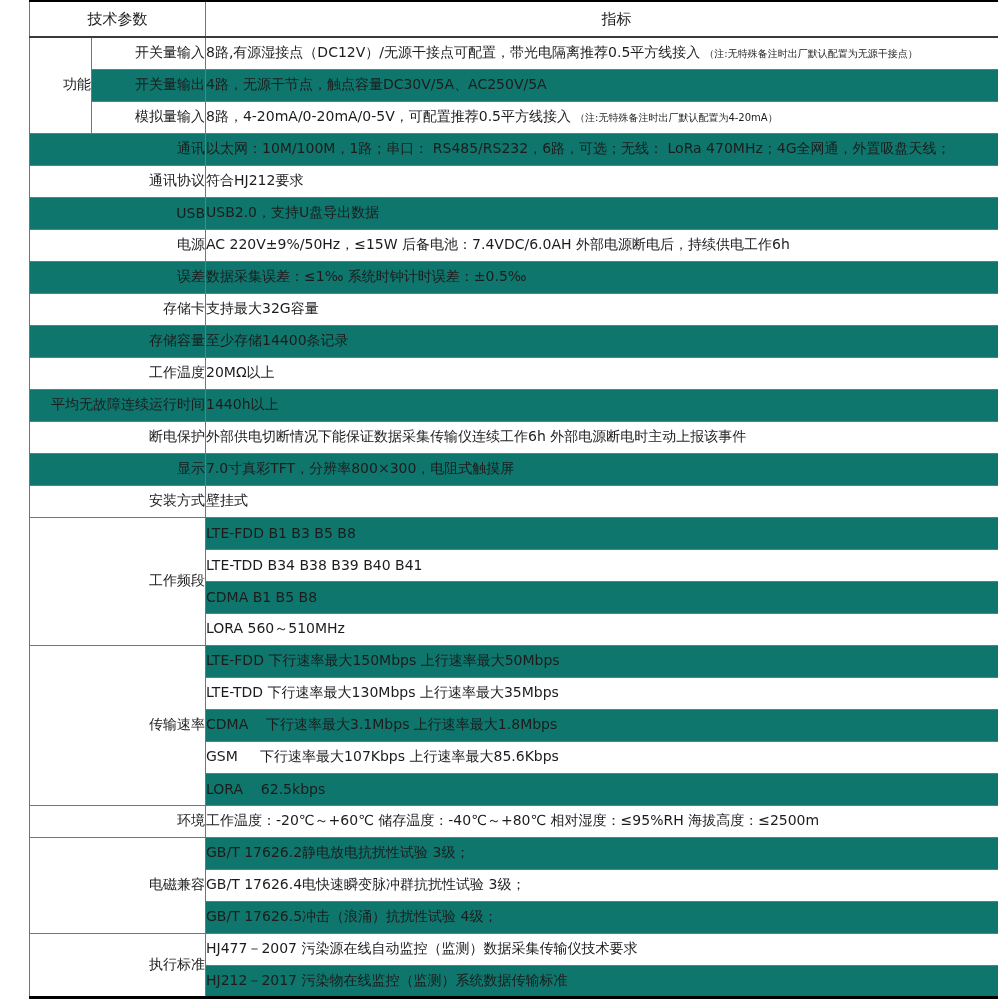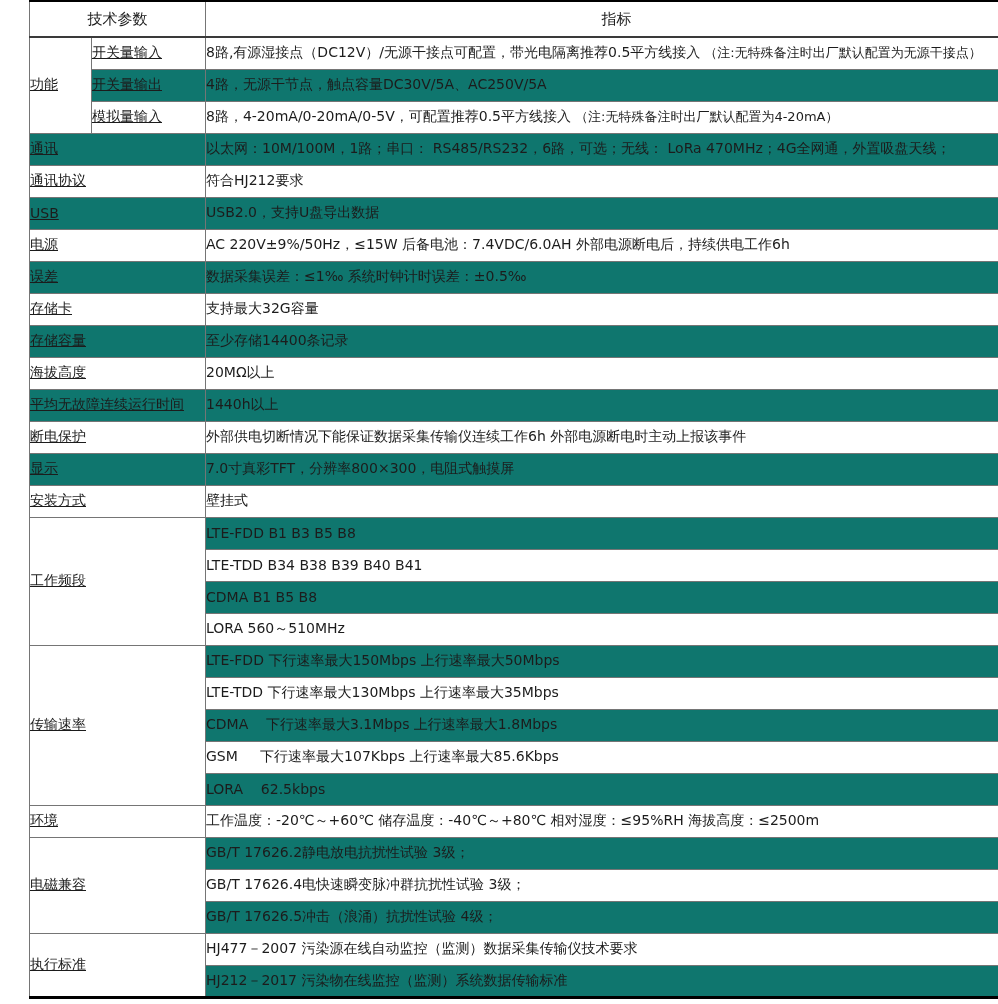--- a/index.html
+++ b/index.html
@@ -25,32 +25,31 @@
   .spec thead th{
     font-weight:normal;
     font-size:15px;
     text-align:center;
     height:34px;
     background:#ffffff;
     border-bottom:2px solid #3a3a3a;
   }
   .spec tbody tr{height:32px;}
   .row-label,.group-label,.sub-label{
-    text-align:left;
+    text-align:right;
     background:#ffffff;
     white-space:nowrap;
-    text-decoration:underline;
   }
   .value{
     text-align:left;
     padding-left:9px;
     white-space:pre;
   }
   .note{
-    font-size:13px;
+    font-size:10px;
     margin-left:4px;
   }
   .shaded{background:#0f766e;}
 </style>
 </head>
 <body>
 
 <table class="spec">
   <colgroup>
     <col style="width:62px">
@@ -99,21 +98,21 @@
       </tr>
       <tr>
         <td colspan="2" class="row-label">存储卡</td>
         <td class="value"><span>支持最大32G容量</span></td>
       </tr>
       <tr>
         <td colspan="2" class="row-label shaded">存储容量</td>
         <td class="value shaded"><span>至少存储14400条记录</span></td>
       </tr>
       <tr>
-        <td colspan="2" class="row-label">海拔高度</td>
+        <td colspan="2" class="row-label">工作温度</td>
         <td class="value"><span>20MΩ以上</span></td>
       </tr>
       <tr>
         <td colspan="2" class="row-label shaded">平均无故障连续运行时间</td>
         <td class="value shaded"><span>1440h以上</span></td>
       </tr>
       <tr>
         <td colspan="2" class="row-label">断电保护</td>
         <td class="value"><span>外部供电切断情况下能保证数据采集传输仪连续工作6h 外部电源断电时主动上报该事件</span></td>
       </tr>

